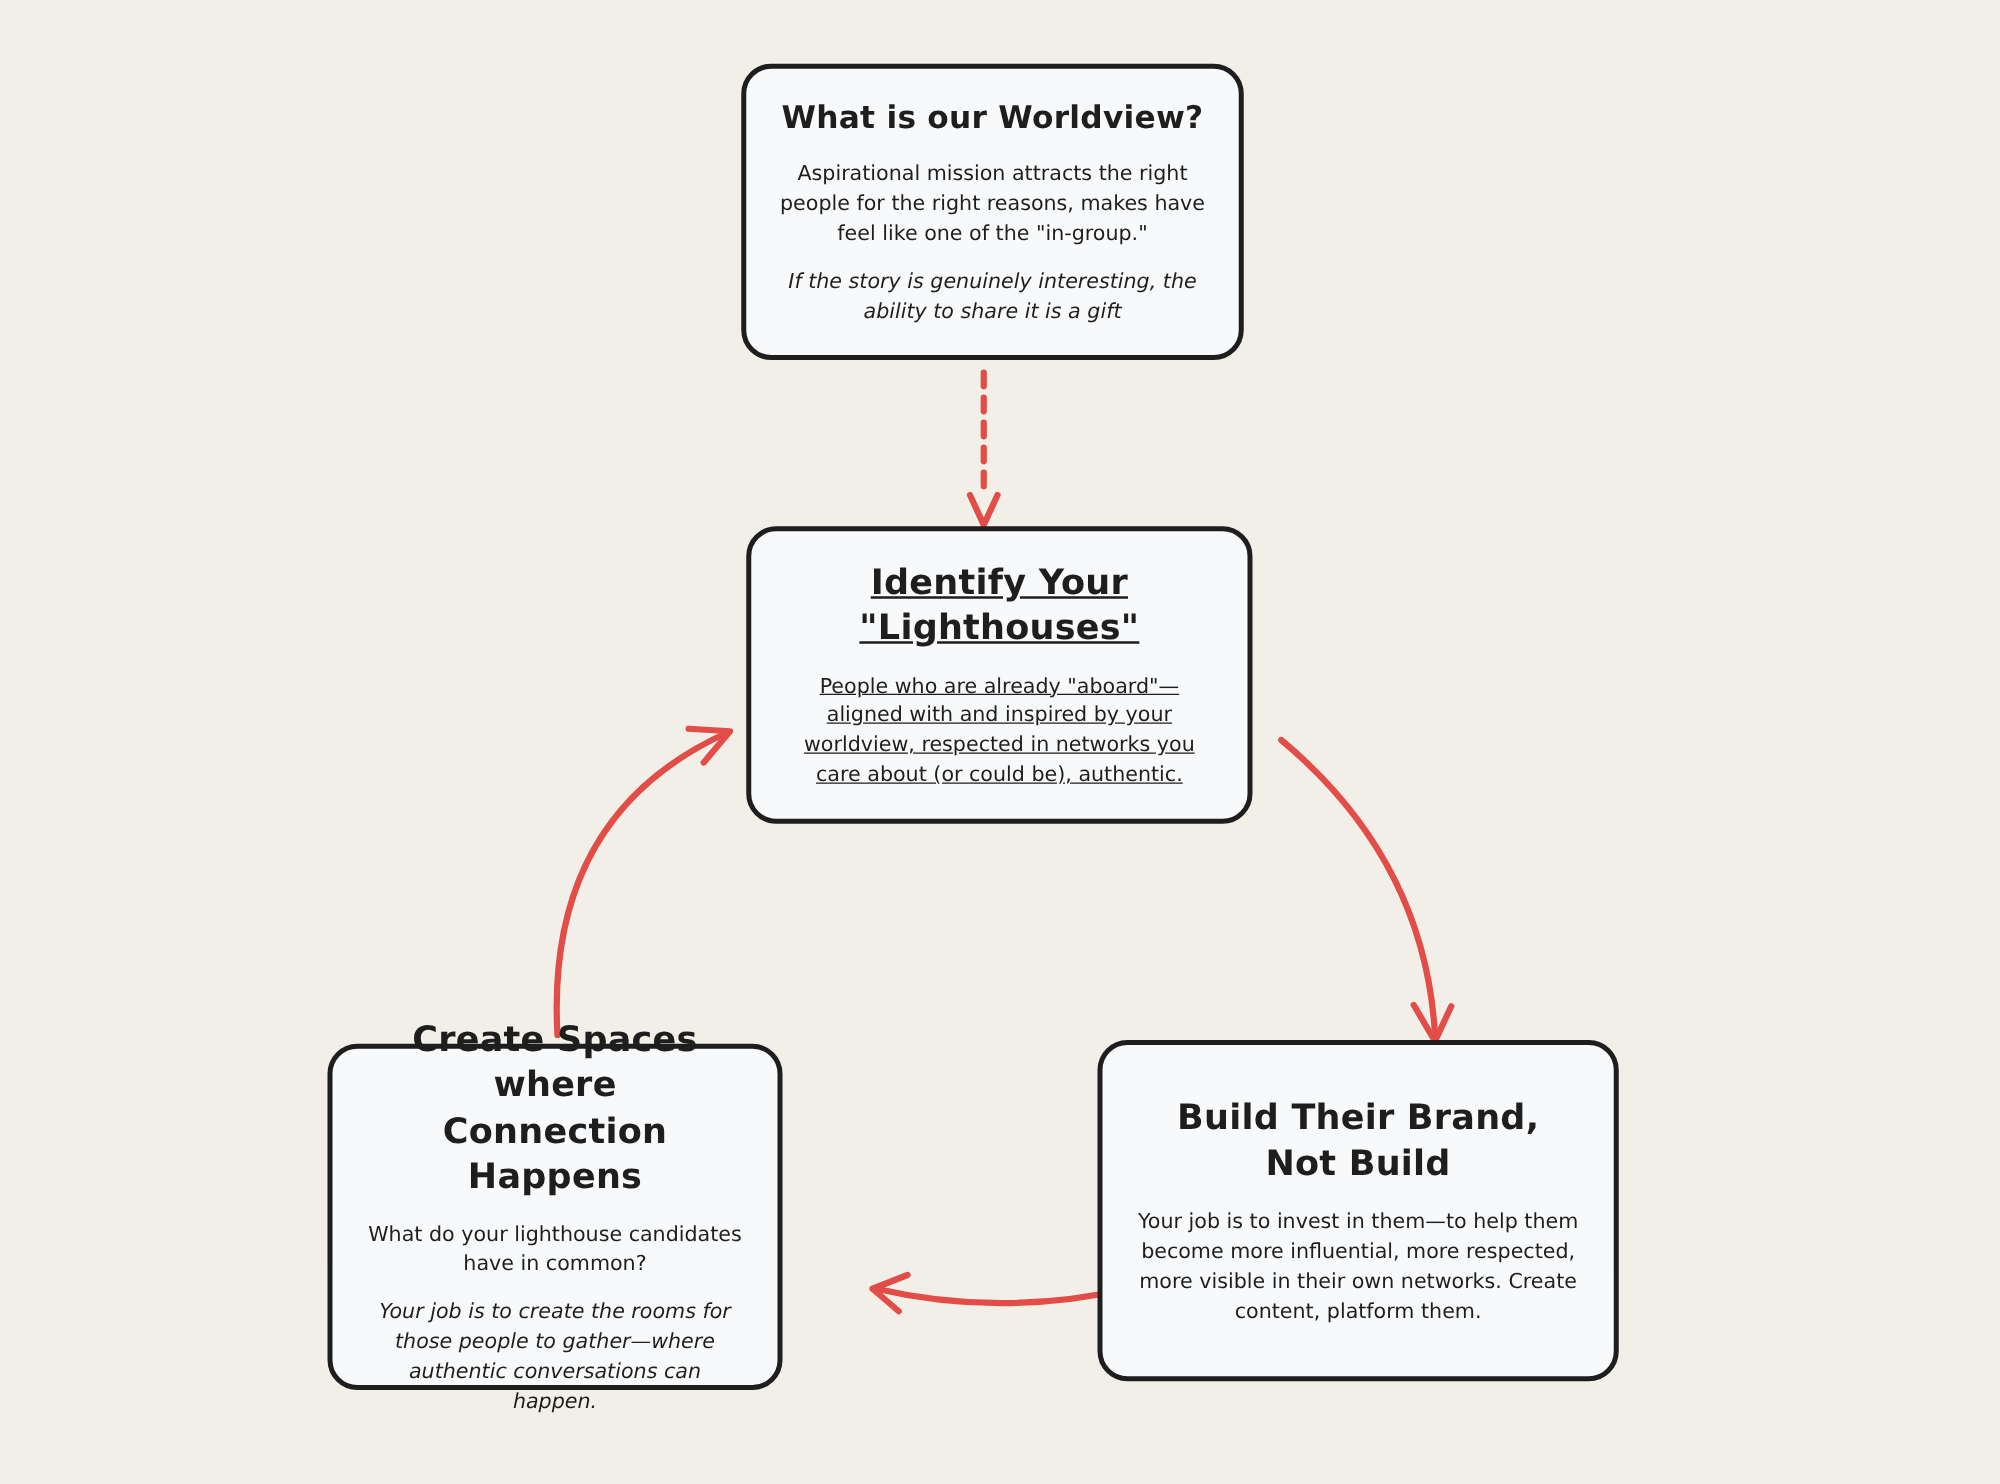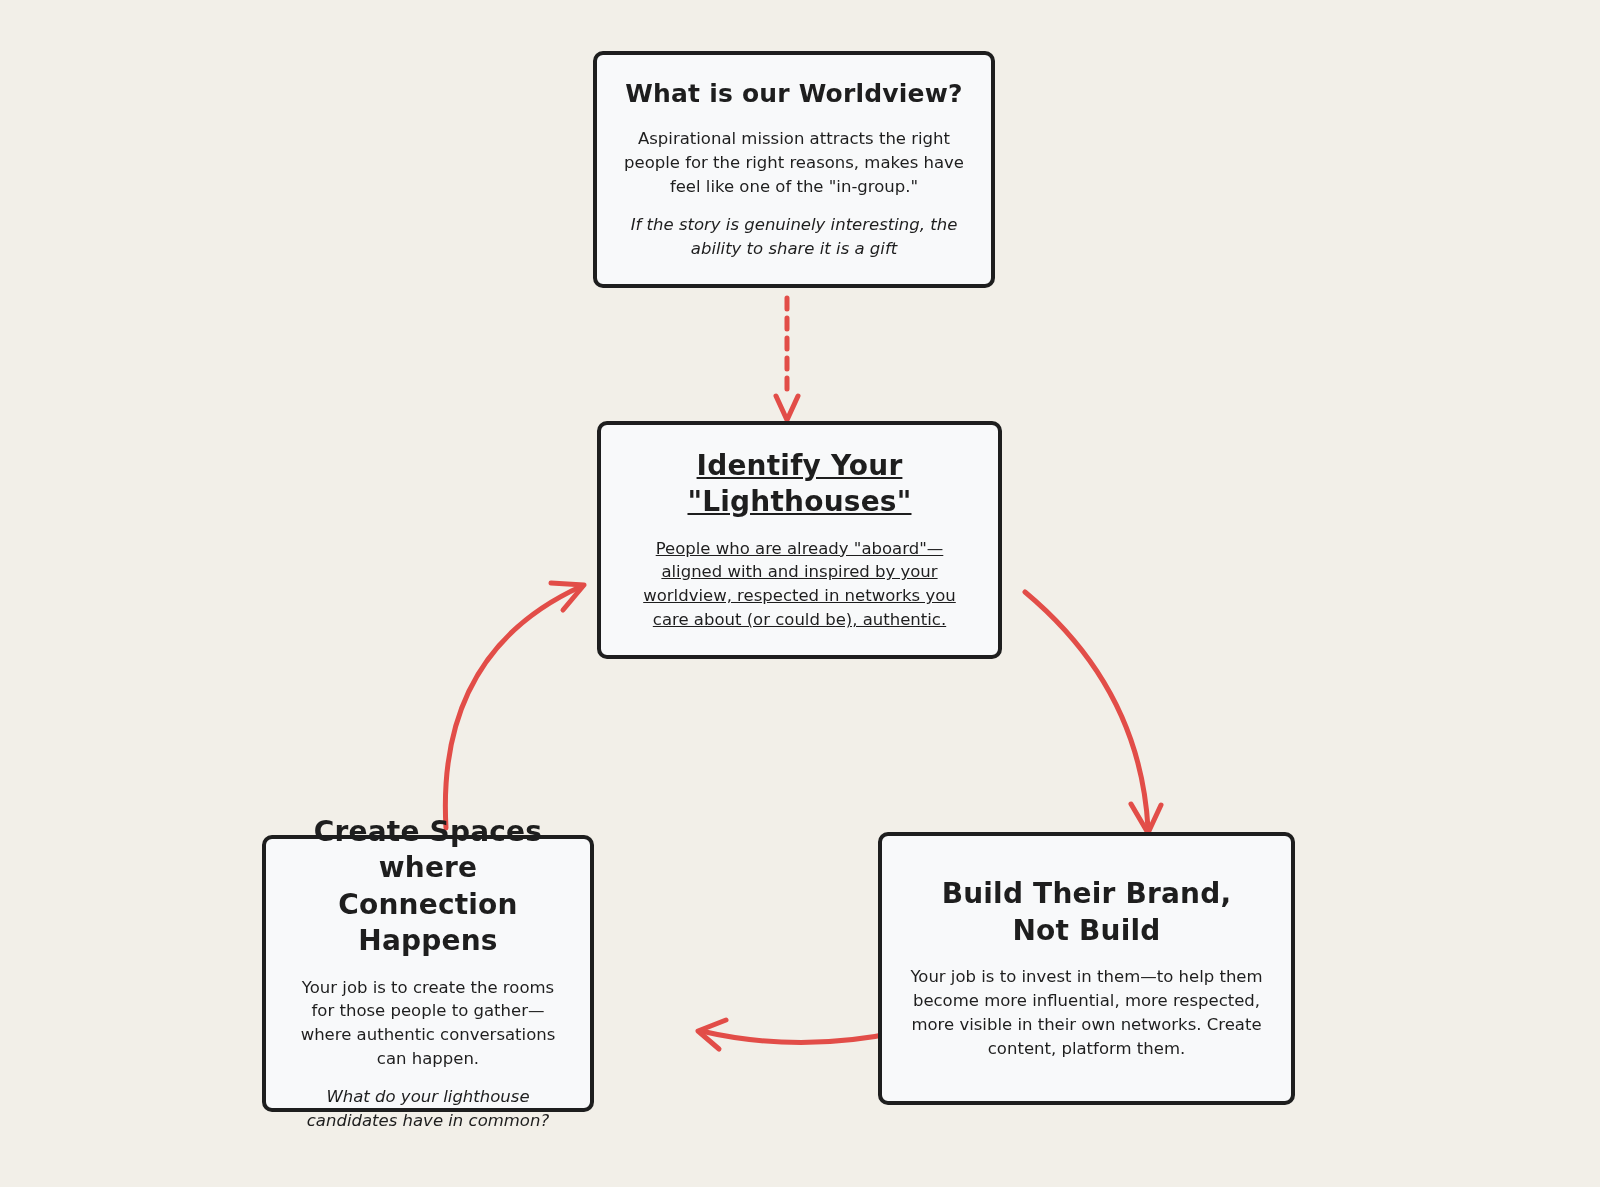--- a/index.html
+++ b/index.html
@@ -17,21 +17,21 @@
     height: 1187px;
     background: var(--background);
     font-family: "DejaVu Sans", sans-serif;
     color: var(--text);
     overflow: hidden;
   }
   .node {
     position: absolute;
     background: var(--box-fill);
     border: 4px solid var(--box-border);
-    border-radius: 10px;
+    border-radius: 24px;
     display: flex;
     flex-direction: column;
     justify-content: center;
     align-items: center;
     text-align: center;
     padding: 20px 26px;
   }
   .node-title {
     font-weight: bold;
     font-size: 28px;
@@ -41,21 +41,21 @@
   }
   .node-title.small { font-size: 25px; }
   .node-body {
     font-size: 16.5px;
     line-height: 1.45;
   }
   .node-body + .node-body { margin-top: 14px; font-style: italic; }
   #node-worldview   { left: 593px; top: 51px;  width: 402px; height: 237px; }
   #node-lighthouses { left: 597px; top: 421px; width: 405px; height: 238px; text-decoration: underline; }
   #node-brand       { left: 878px; top: 832px; width: 417px; height: 273px; }
-  #node-spaces      { left: 262px; top: 835px; width: 332px; height: 277px; }
+  #node-spaces      { left: 262px; top: 835px; width: 364px; height: 277px; }
   svg.arrows {
     position: absolute;
     left: 0; top: 0;
     width: 1600px; height: 1187px;
     pointer-events: none;
   }
   svg.arrows path {
     fill: none;
     stroke: var(--arrow);
     stroke-width: 5;
@@ -108,17 +108,17 @@
       <span>Not Build</span>
     </div>
     <div class="node-body">Your job is to invest in them—to help them become more influential, more respected, more visible in their own networks. Create content, platform them.</div>
   </div>
 
   <div class="node" id="node-spaces">
     <div class="node-title">
       <span>Create Spaces where</span><br>
       <span>Connection Happens</span>
     </div>
+    <div class="node-body">What do your lighthouse candidates have in common?</div>
     <div class="node-body">Your job is to create the rooms for those people to gather—where authentic conversations can happen.</div>
-    <div class="node-body">What do your lighthouse candidates have in common?</div>
   </div>
 
 </div>
 
 </body></html>

